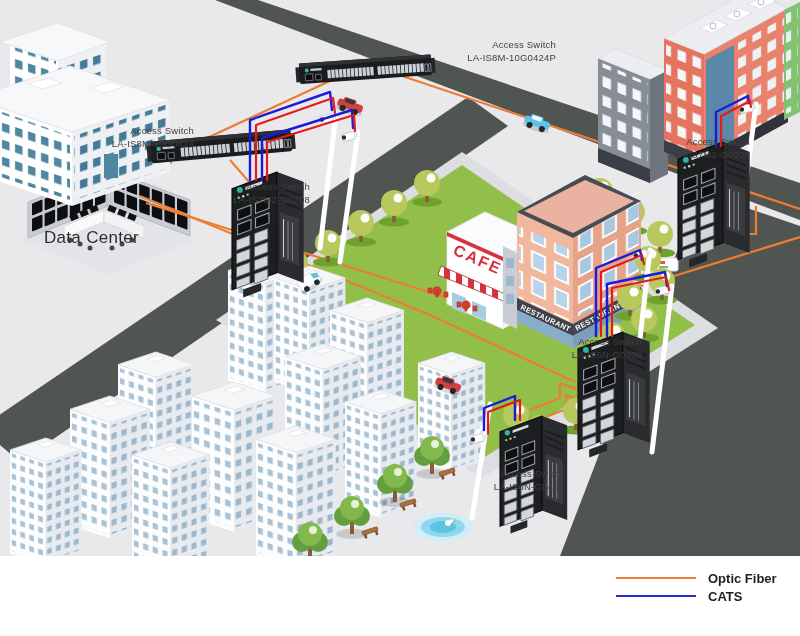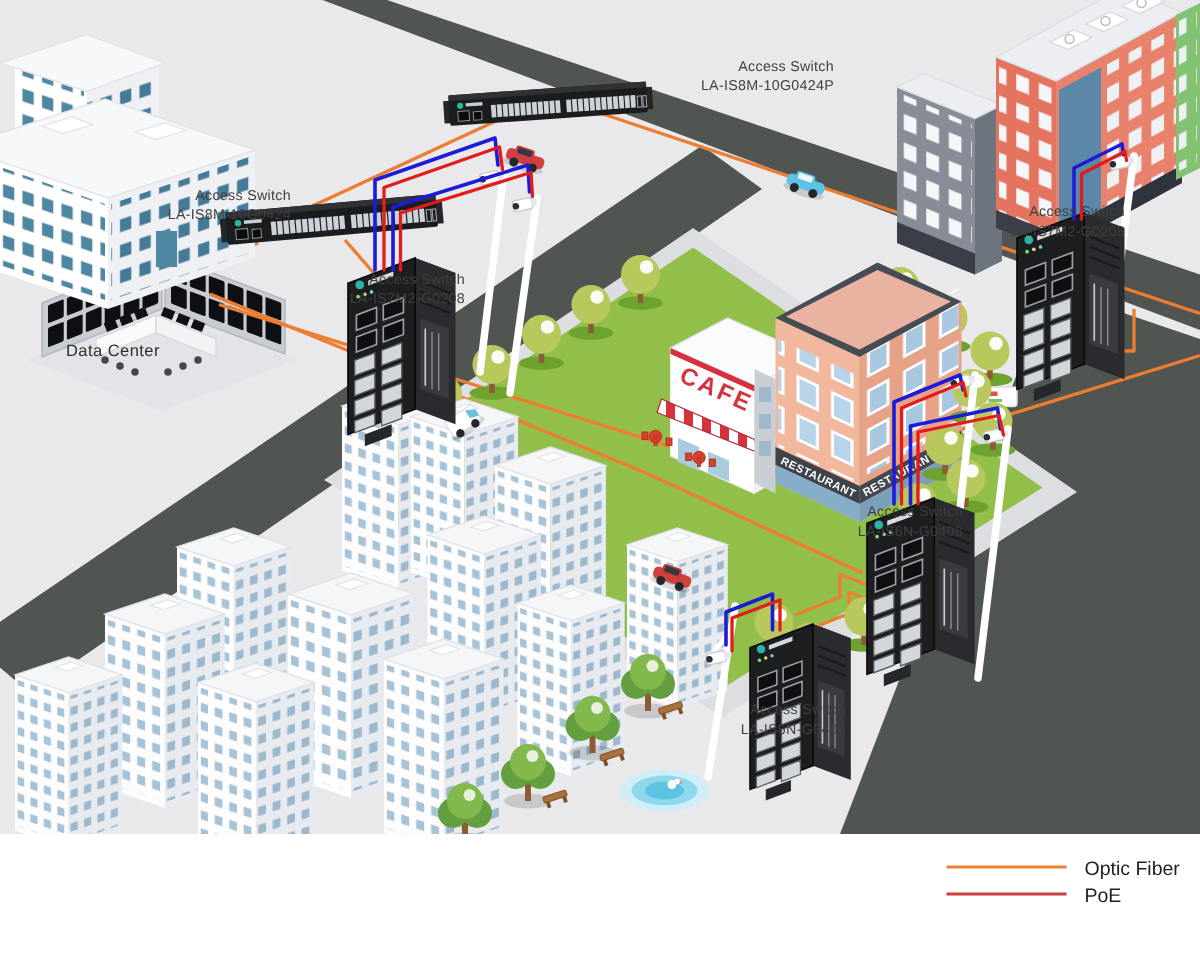--- a/index.html
+++ b/index.html
@@ -1,23 +1,23 @@
 <!DOCTYPE html>
 <html><head>
 <meta charset="utf-8">
 <style>
   html,body{margin:0;padding:0;background:#fff;}
   .stage{position:relative;width:800px;height:636px;background:#fff;overflow:hidden;
          font-family:"Liberation Sans",sans-serif;}
   .stage svg{position:absolute;left:0;top:0;}
   .devlbl{position:absolute;width:124px;text-align:right;font-size:9.5px;line-height:13px;
           color:#3f3f3f;letter-spacing:.2px;}
-  .dclbl{position:absolute;left:44px;top:228px;width:120px;font-size:11px;color:#2e2e2e;
+  .dclbl{position:absolute;left:44px;top:228px;width:120px;font-size:17px;color:#2e2e2e;
          letter-spacing:.3px;}
-  .legend{position:absolute;left:631px;top:569px;}
+  .legend{position:absolute;left:616px;top:569px;font-weight:bold;}
   .lrow{display:flex;align-items:center;height:18px;}
   .lline{display:inline-block;width:80px;height:0;border-top:2.5px solid #000;}
   .lrow.fiber .lline{border-color:#ED7D31;}
   .lrow.cat .lline{border-color:#2B2BCE;}
   .lrow.poe .lline{border-color:#CC4040;}
   .ltext{margin-left:12px;font-size:13px;color:#1e1e1e;}
   svg text.sign{font-family:"Liberation Sans",sans-serif;font-weight:bold;}
 </style>
 </head>
 <body>
@@ -514,18 +514,18 @@
   <div>LA-IS6N-G0408</div>
 </div>
 
 <div class="dclbl">Data Center</div>
 
 <div class="legend">
   <div class="lrow fiber">
     <span class="lline"></span>
     <span class="ltext">Optic Fiber</span>
   </div>
-  <div class="lrow poe">
+  <div class="lrow cat">
     <span class="lline"></span>
-    <span class="ltext">PoE</span>
+    <span class="ltext">CATS</span>
   </div>
 </div>
 </div>
 
 </body></html>

